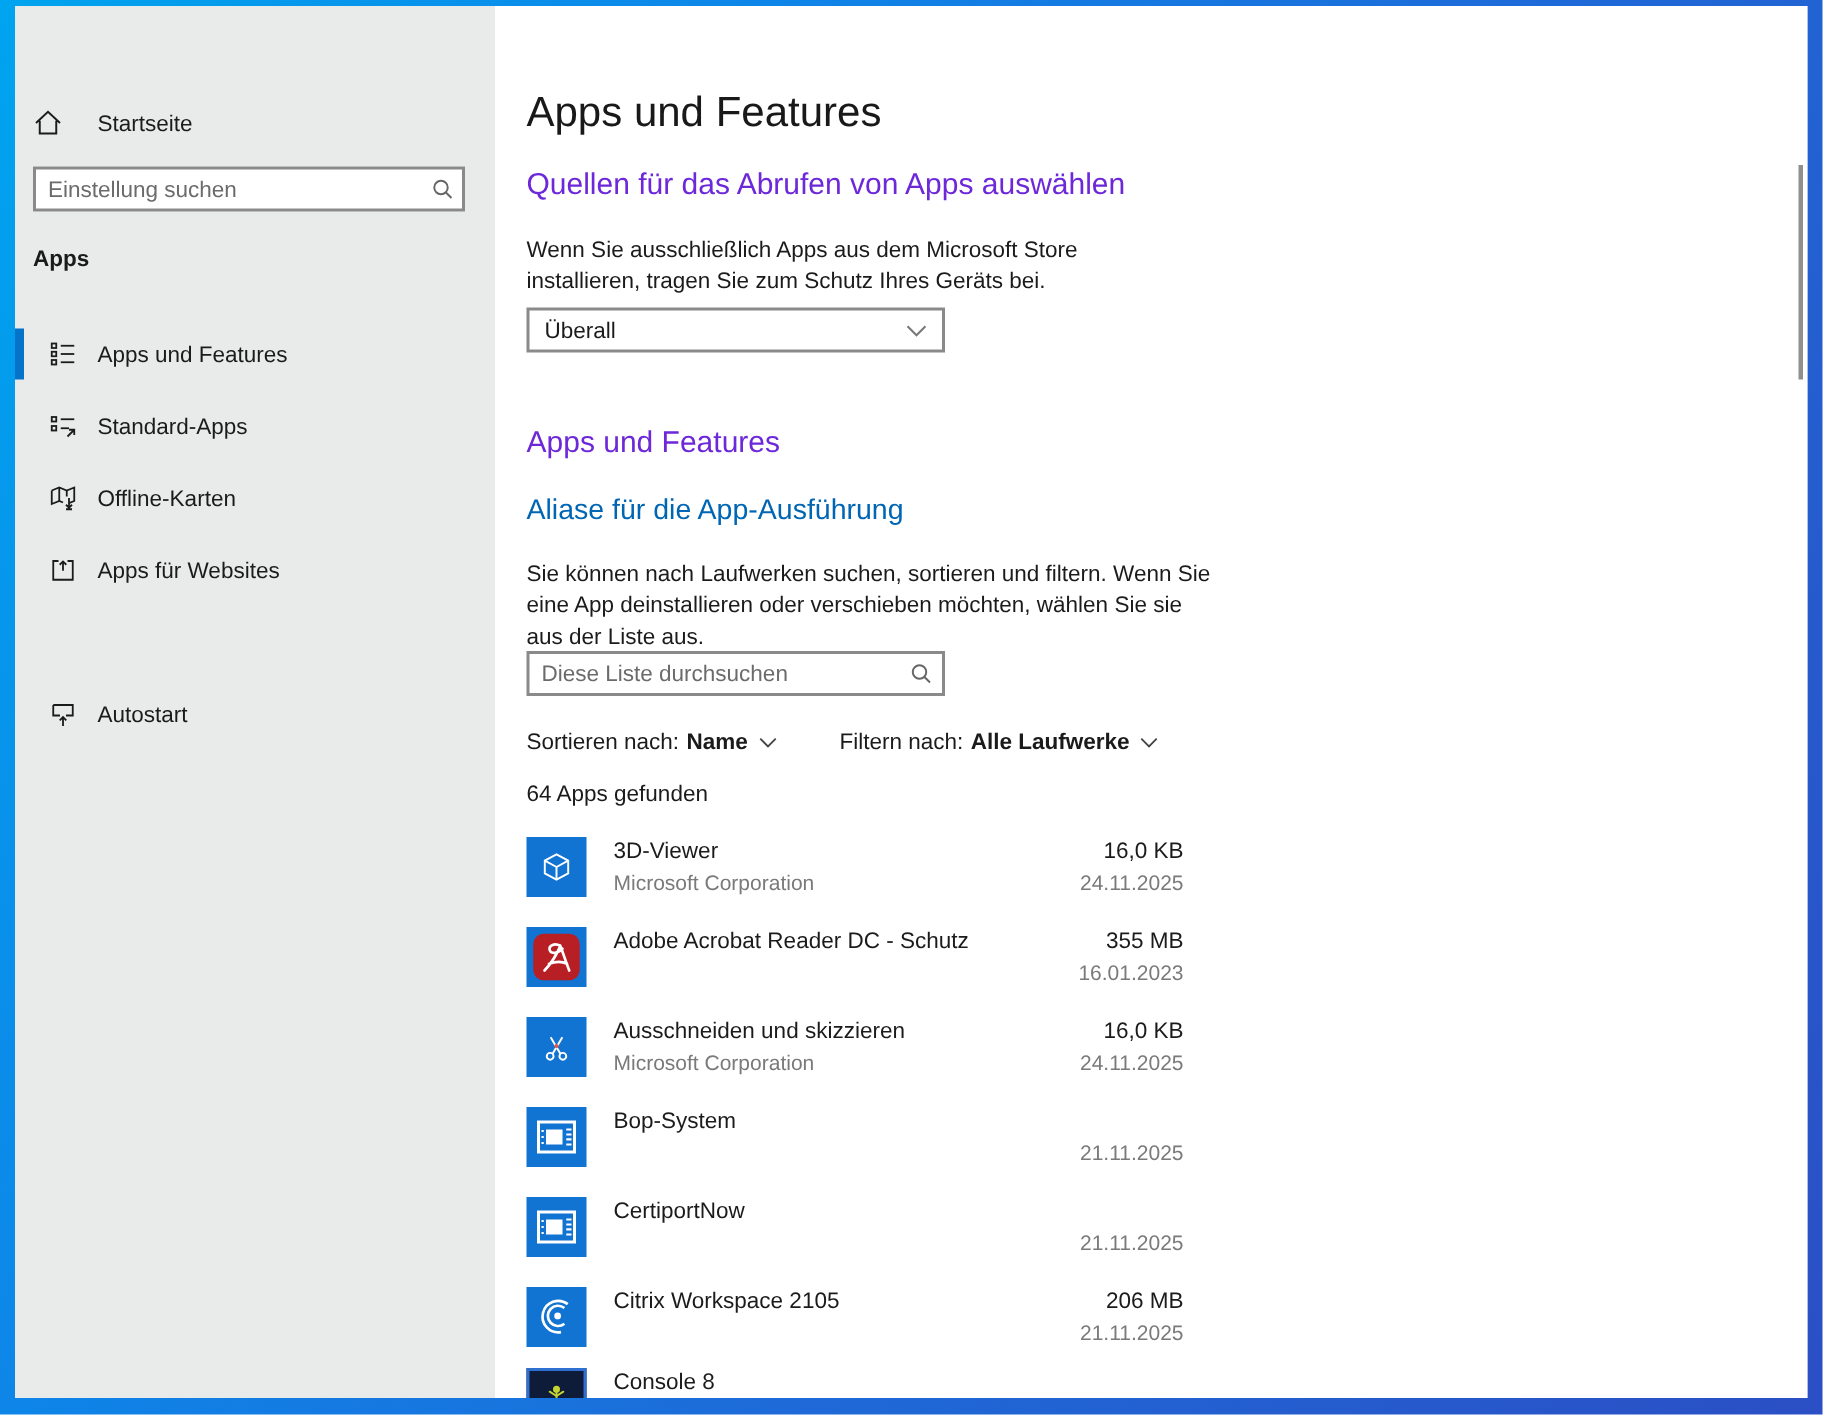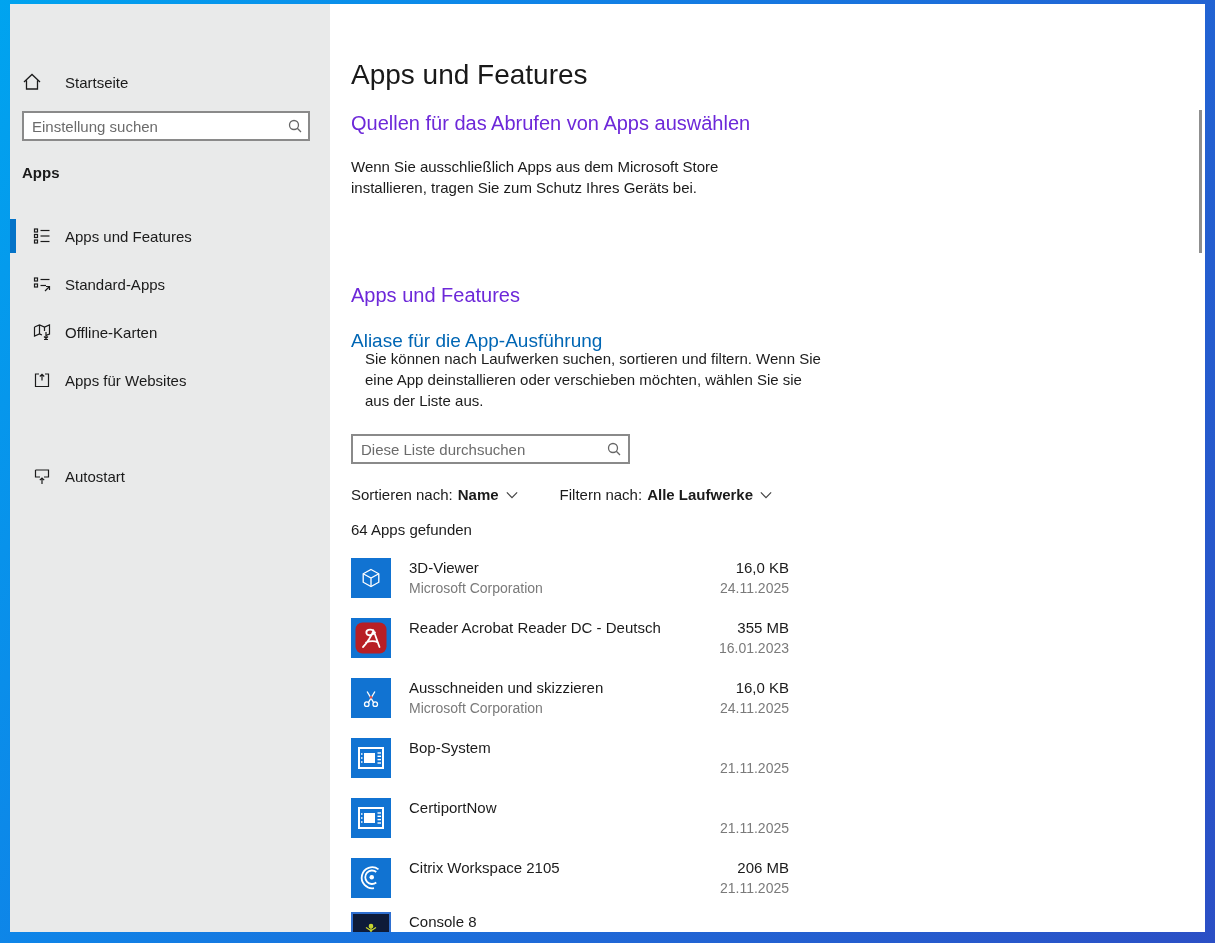--- a/index.html
+++ b/index.html
@@ -158,24 +158,30 @@
       <span class="lbl">Autostart</span>
     </div>
   </div>
 
   <div class="main">
     <div class="h1">Apps und Features</div>
 
     <div class="h2" style="left:21px; top:108px;">Quellen für das Abrufen von Apps auswählen</div>
     <div class="para" style="left:21px; top:152px; width:435px;">Wenn Sie ausschließlich Apps aus dem Microsoft Store installieren, tragen Sie zum Schutz Ihres Geräts bei.</div>
 
+    <div class="select-box" style="left:21px; top:201px;">
+      <span>Überall</span>
+      <svg class="chev" width="14" height="9" viewBox="0 0 14 9">
+        <path d="M1,1.5 L7,7.5 L13,1.5" fill="none" stroke="#7a7a7a" stroke-width="1.4"></path>
+      </svg>
+    </div>
 
     <div class="h2" style="left:21px; top:280px;">Apps und Features</div>
     <a class="link" style="position:absolute; left:21px; top:326px;">Aliase für die App-Ausführung</a>
-    <div class="para" style="left:21px; top:344px; width:458px;margin-left:14px;">Sie können nach Laufwerken suchen, sortieren und filtern. Wenn Sie eine App deinstallieren oder verschieben möchten, wählen Sie sie aus der Liste aus.</div>
+    <div class="para" style="left:21px; top:368px; width:458px;">Sie können nach Laufwerken suchen, sortieren und filtern. Wenn Sie eine App deinstallieren oder verschieben möchten, wählen Sie sie aus der Liste aus.</div>
 
     <div class="list-search" style="left:21px; top:430px;">
       <input type="text" placeholder="Diese Liste durchsuchen" style="">
       <svg width="28" height="18" viewBox="0 0 26 18">
         <circle cx="12" cy="8" r="4.5" fill="none" stroke="#666" stroke-width="1.3"></circle>
         <line x1="15.3" y1="11.3" x2="19" y2="15" stroke="#666" stroke-width="1.3"></line>
       </svg>
     </div>
 
     <div class="sort-row">
@@ -209,21 +215,21 @@
       <div class="app-date">24.11.2025</div>
     </div>
 
     <div class="app-row" style="top:614px">
       <div class="tile">
         <svg width="40" height="40" viewBox="0 0 40 40">
           <rect x="4.5" y="4.5" width="31" height="31" rx="7" fill="#b81f25"></rect>
           <path d="M12,29 C16,25 21,17 22.5,12.5 M22.5,12.5 C24.5,17.5 26.5,24 28.5,29 M22.5,12.5 C19,10.5 14.5,12 15.5,15.5 C16.3,18.3 21.5,17.5 24,14.5 M15,24.5 C19,23 24,23 27,24.5" fill="none" stroke="#fff" stroke-width="1.8" stroke-linecap="round"></path>
         </svg>
       </div>
-      <div class="app-name">Reader Acrobat Reader DC - Deutsch</div>
+      <div class="app-name">Adobe Acrobat Reader DC - Schutz</div>
       <div class="app-size">355 MB</div>
       <div class="app-date">16.01.2023</div>
     </div>
 
     <div class="app-row" style="top:674px">
       <div class="tile">
         <svg width="26" height="26" viewBox="0 0 40 40">
           <g fill="none" stroke="#fff" stroke-width="2">
             <line x1="14" y1="10" x2="24" y2="27"></line>
               <line x1="26" y1="10" x2="16" y2="27"></line>

